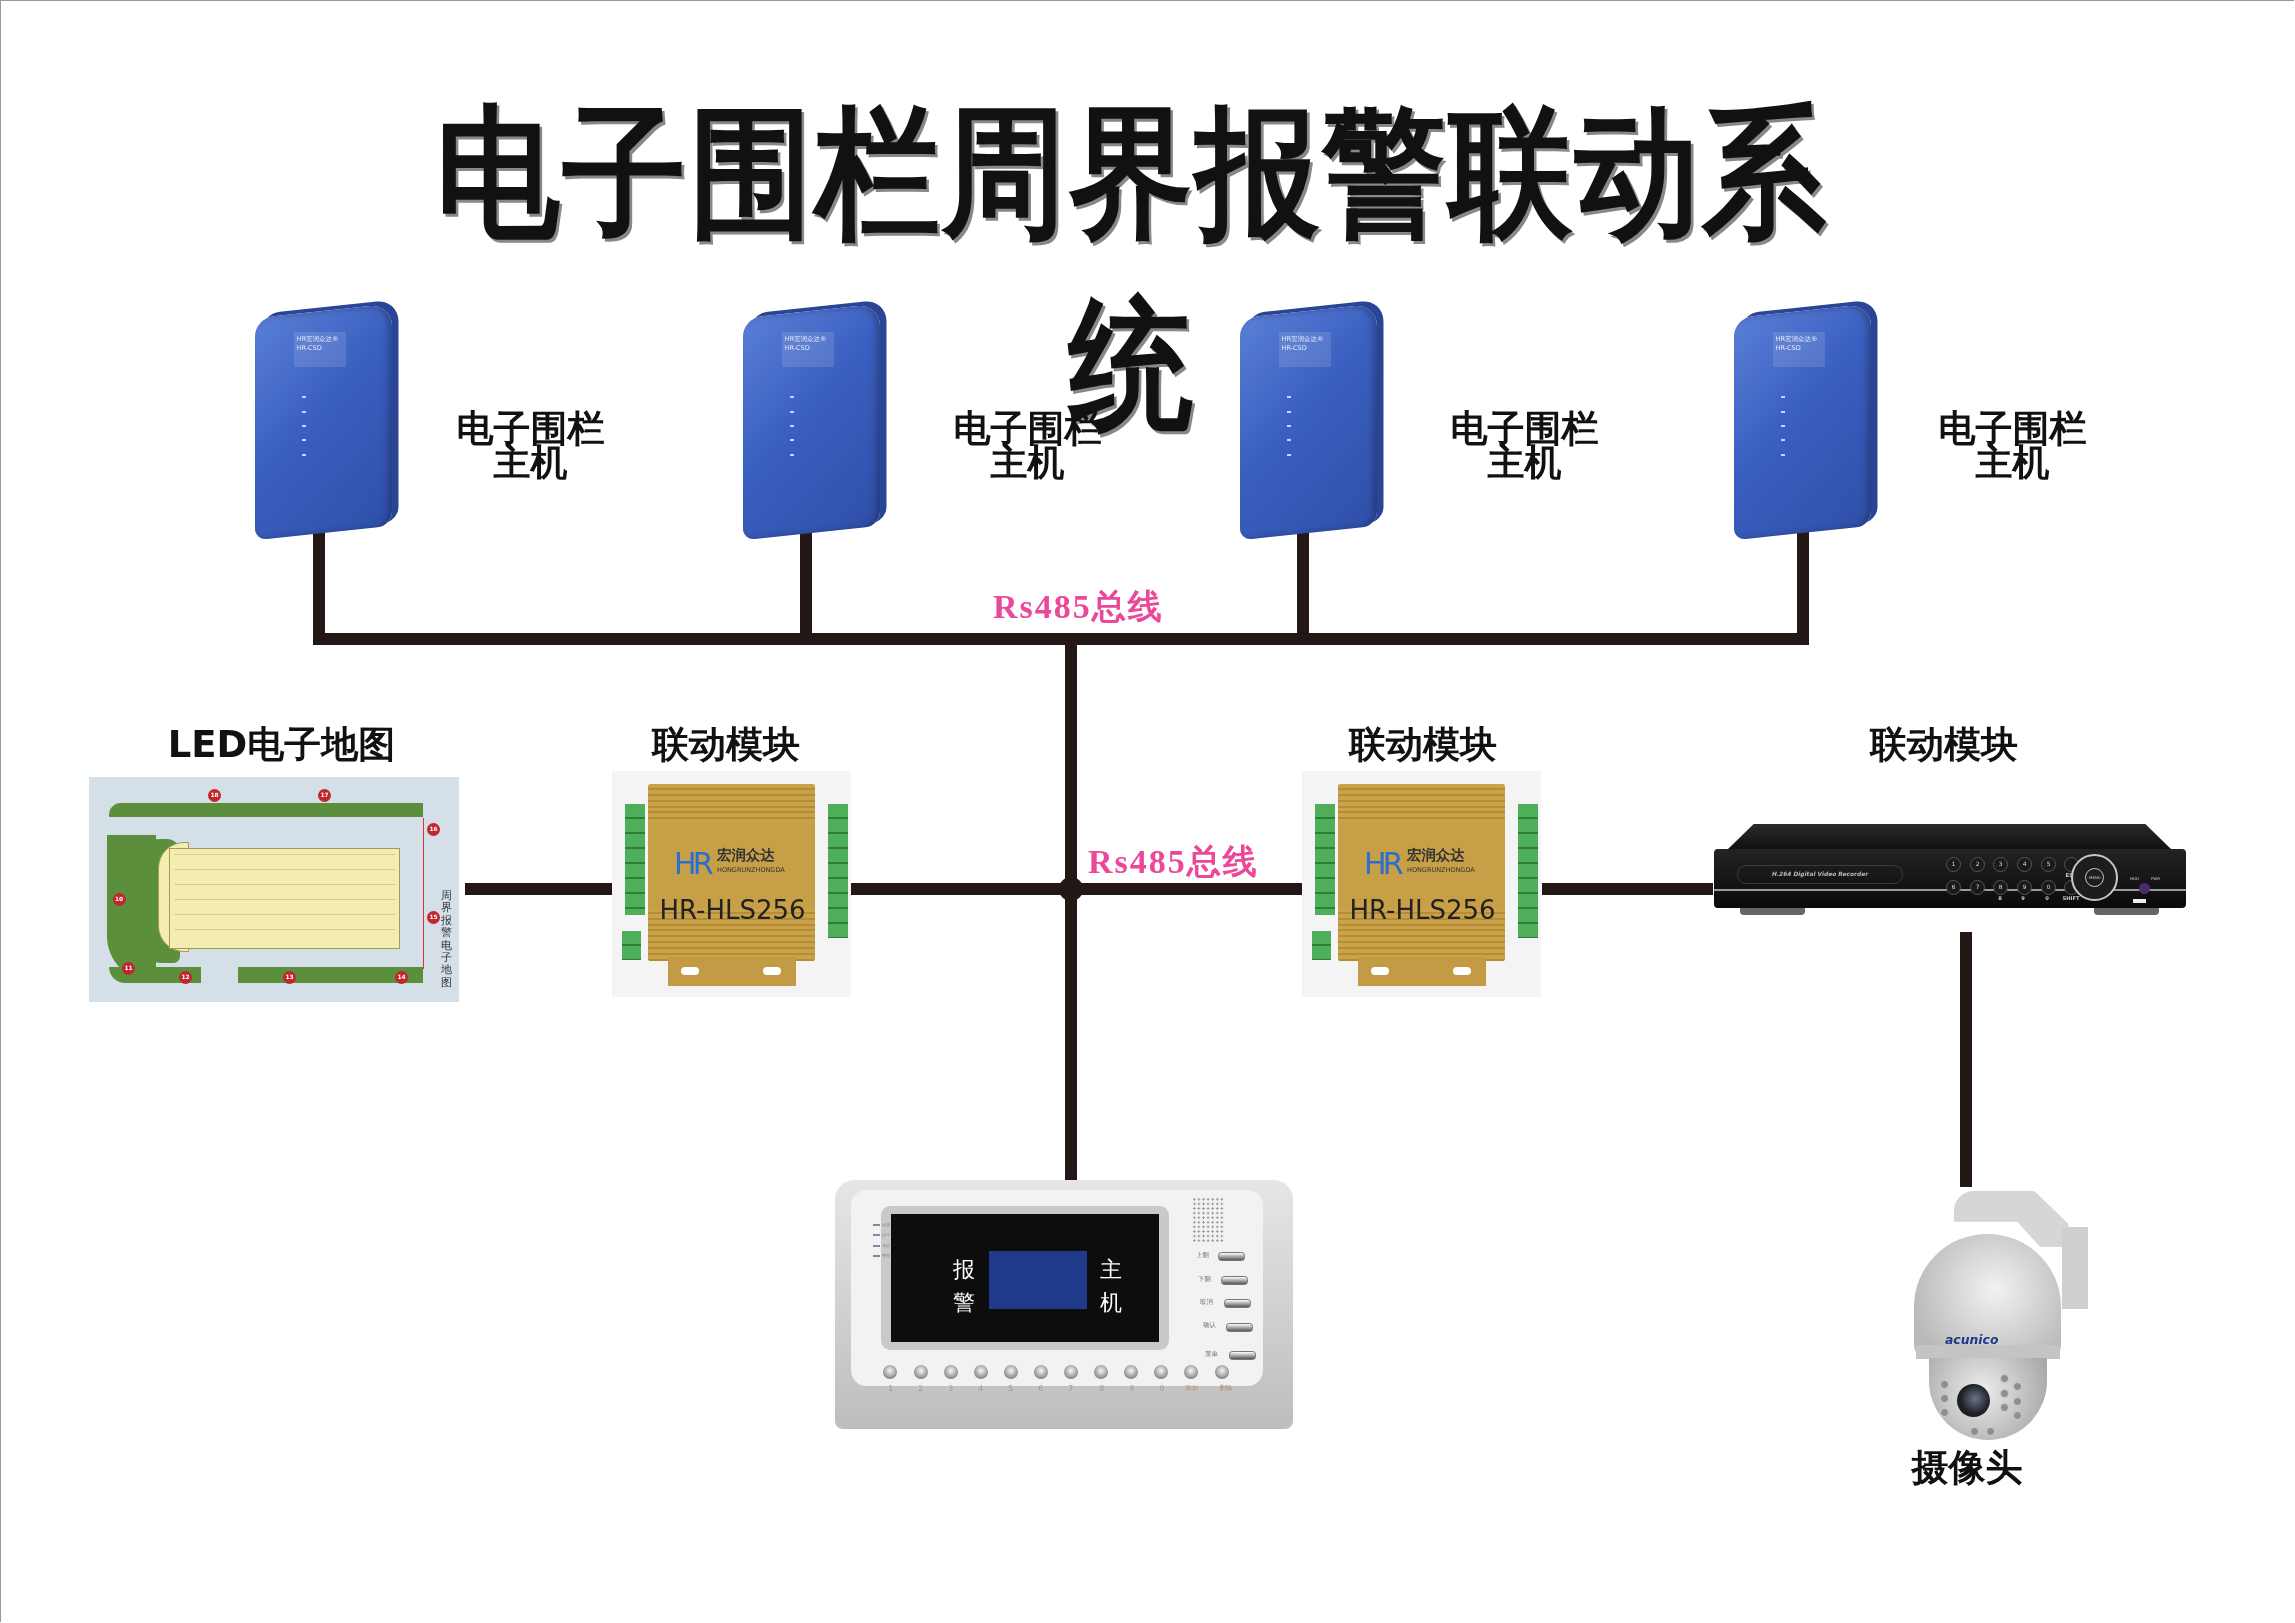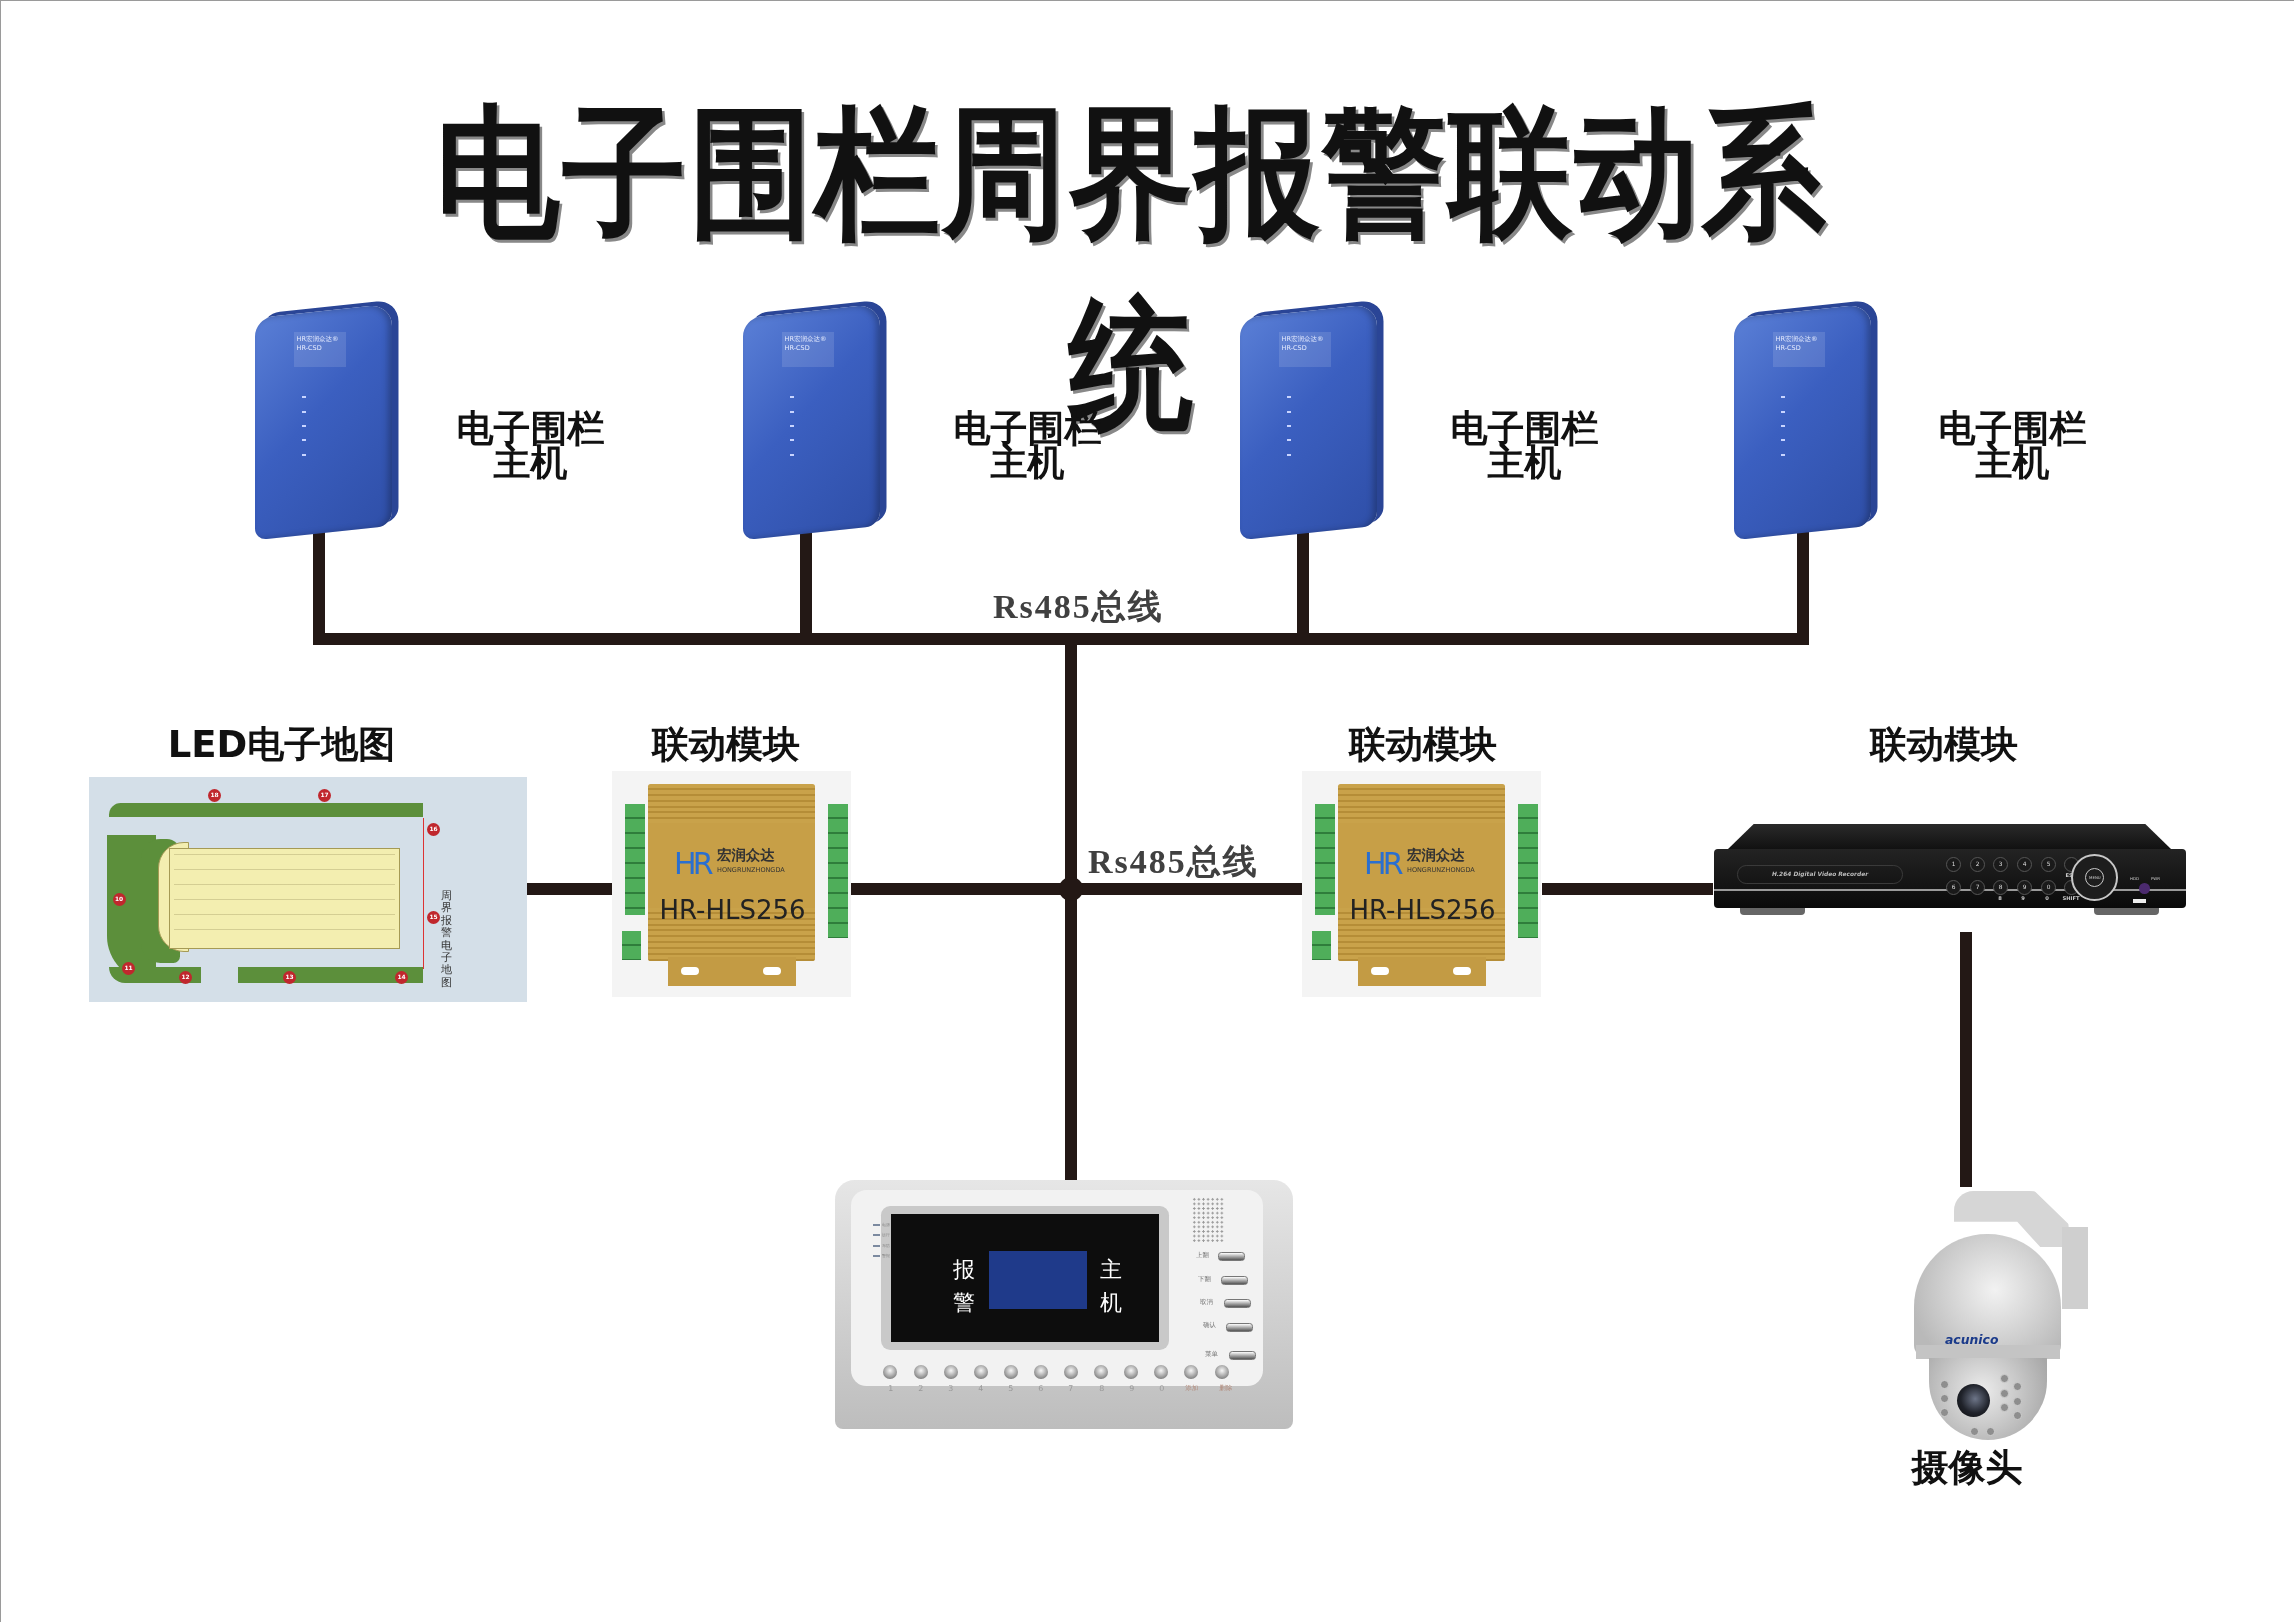--- a/index.html
+++ b/index.html
@@ -3,21 +3,21 @@
 <meta charset="utf-8">
 <style>
   html,body{margin:0;padding:0;background:#fff;}
   body{width:2295px;height:1623px;position:relative;overflow:hidden;font-family:"DejaVu Sans",sans-serif;}
   .frame{position:absolute;left:0;top:0;width:2293px;height:1621px;border:1.3px solid #9a9a9a;border-right:none;border-bottom:none;}
   .title{position:absolute;left:412px;top:79px;width:1440px;text-align:center;font-size:124px;font-weight:bold;letter-spacing:2.6px;color:#111;transform:scaleY(1.15);transform-origin:top;text-shadow:2.6px 2.6px 0 #888;font-family:"DejaVu Sans",sans-serif;}
   .wire{position:absolute;background:#231815;}
   .hline{height:11.8px;}
   .vline{width:11.8px;}
   .junction{position:absolute;width:23.6px;height:23.6px;border-radius:50%;background:#231815;}
-  .bus-label{position:absolute;font-family:"Liberation Serif","DejaVu Serif",serif;font-weight:bold;font-size:34px;color:#404040;letter-spacing:2px;}
+  .bus-label{position:absolute;font-family:"Liberation Serif","DejaVu Serif",serif;font-weight:bold;font-size:34px;color:#ec4899;letter-spacing:2px;}
   .label{position:absolute;font-weight:bold;font-size:37px;color:#111;text-align:center;line-height:1.0;}
   .label.two{line-height:34px;}
 
   
   .fence{position:absolute;width:154px;height:239px;}
   .fence .body{position:absolute;left:0;top:13px;width:137px;height:222px;border-radius:18.3px 22px 14.4px 11.8px;background:linear-gradient(135deg,#5a7fd6 0%,#3b5fc0 45%,#2f4fa8 100%);box-shadow:6.5px -3.9px 0 #2a4596, inset -3.9px 0 6.5px rgba(0,0,0,0.25);transform:skewY(-6deg);}
   .fence .brand{position:absolute;left:39px;top:34px;width:47px;height:29.4px;background:rgba(255,255,255,0.12);color:#e6ecff;font-size:6.5px;line-height:9.2px;padding:2.6px;}
   .fence .led{position:absolute;left:47px;width:3.9px;height:2px;background:#c8d4ff;}
 
   
@@ -26,21 +26,21 @@
   .module .case .mid{position:absolute;left:0;top:39px;width:100%;height:85px;background:#c79f47;}
   .module .flange{position:absolute;left:56px;top:186px;width:128px;height:29.4px;background:#c39b44;}
   .module .flange i{position:absolute;top:9.8px;width:18.3px;height:7.9px;background:#fff;border-radius:3.9px;}
   .module .term{position:absolute;width:19.6px;background:repeating-linear-gradient(180deg,#4fae5a 0 13px,#2f7d3b 13px 15px);}
   .module .logo{position:absolute;left:62px;top:75px;font-weight:normal;font-size:30px;color:#2a6fd0;letter-spacing:-3.9px;}
   .module .logo-cn{position:absolute;left:105px;top:75px;font-size:14.4px;color:#333;font-weight:bold;}
   .module .logo-en{position:absolute;left:105px;top:95px;font-size:6.5px;color:#333;}
   .module .model{position:absolute;left:47px;top:124px;width:147px;text-align:center;font-size:26px;color:#222;}
 
   
-  .map{position:absolute;left:89px;top:777px;width:438px;height:225px;background:#d4dfe8;}
+  .map{position:absolute;left:89px;top:777px;width:370px;height:225px;background:#d4dfe8;}
   .map .greenL{position:absolute;left:18.3px;top:58px;width:49px;height:147px;background:#5c8f3b;border-radius:0 0 0 46px;}
   .map .greenTop{position:absolute;left:19.6px;top:26px;width:314px;height:14.4px;background:#5c8f3b;border-radius:11.8px 0 0 0;}
   .map .greenBot1{position:absolute;left:19.6px;top:190px;width:92px;height:15.7px;background:#5c8f3b;border-radius:0 0 0 26px;}
   .map .greenBot2{position:absolute;left:149px;top:190px;width:185px;height:15.7px;background:#5c8f3b;}
   .map .bld{position:absolute;left:80px;top:71px;width:229px;height:99px;background:#f3eeb0;border:0.7px solid #a59a55;}
   .map .bld:before{content:"";position:absolute;inset:3.9px;background:repeating-linear-gradient(90deg,transparent 0 19.6px,rgba(120,110,60,0.35) 19.6px 20px),repeating-linear-gradient(0deg,transparent 0 14.4px,rgba(120,110,60,0.25) 14.4px 15px);}
   .map .office{position:absolute;left:69px;top:65px;width:29.4px;height:108px;background:#f3eeb0;border:0.7px solid #a59a55;border-radius:26px 0 0 26px;}
   .map .greenBlob{position:absolute;left:52px;top:62px;width:39px;height:124px;background:#5c8f3b;border-radius:19.6px 13px 6.5px 19.6px;}
   .map .pin{position:absolute;width:13px;height:13px;border-radius:50%;background:#c0272d;color:#fff;font-size:5.9px;font-weight:bold;text-align:center;line-height:13px;}
   .map .redline{position:absolute;left:334px;top:41px;width:0.7px;height:151px;background:#d33;}

